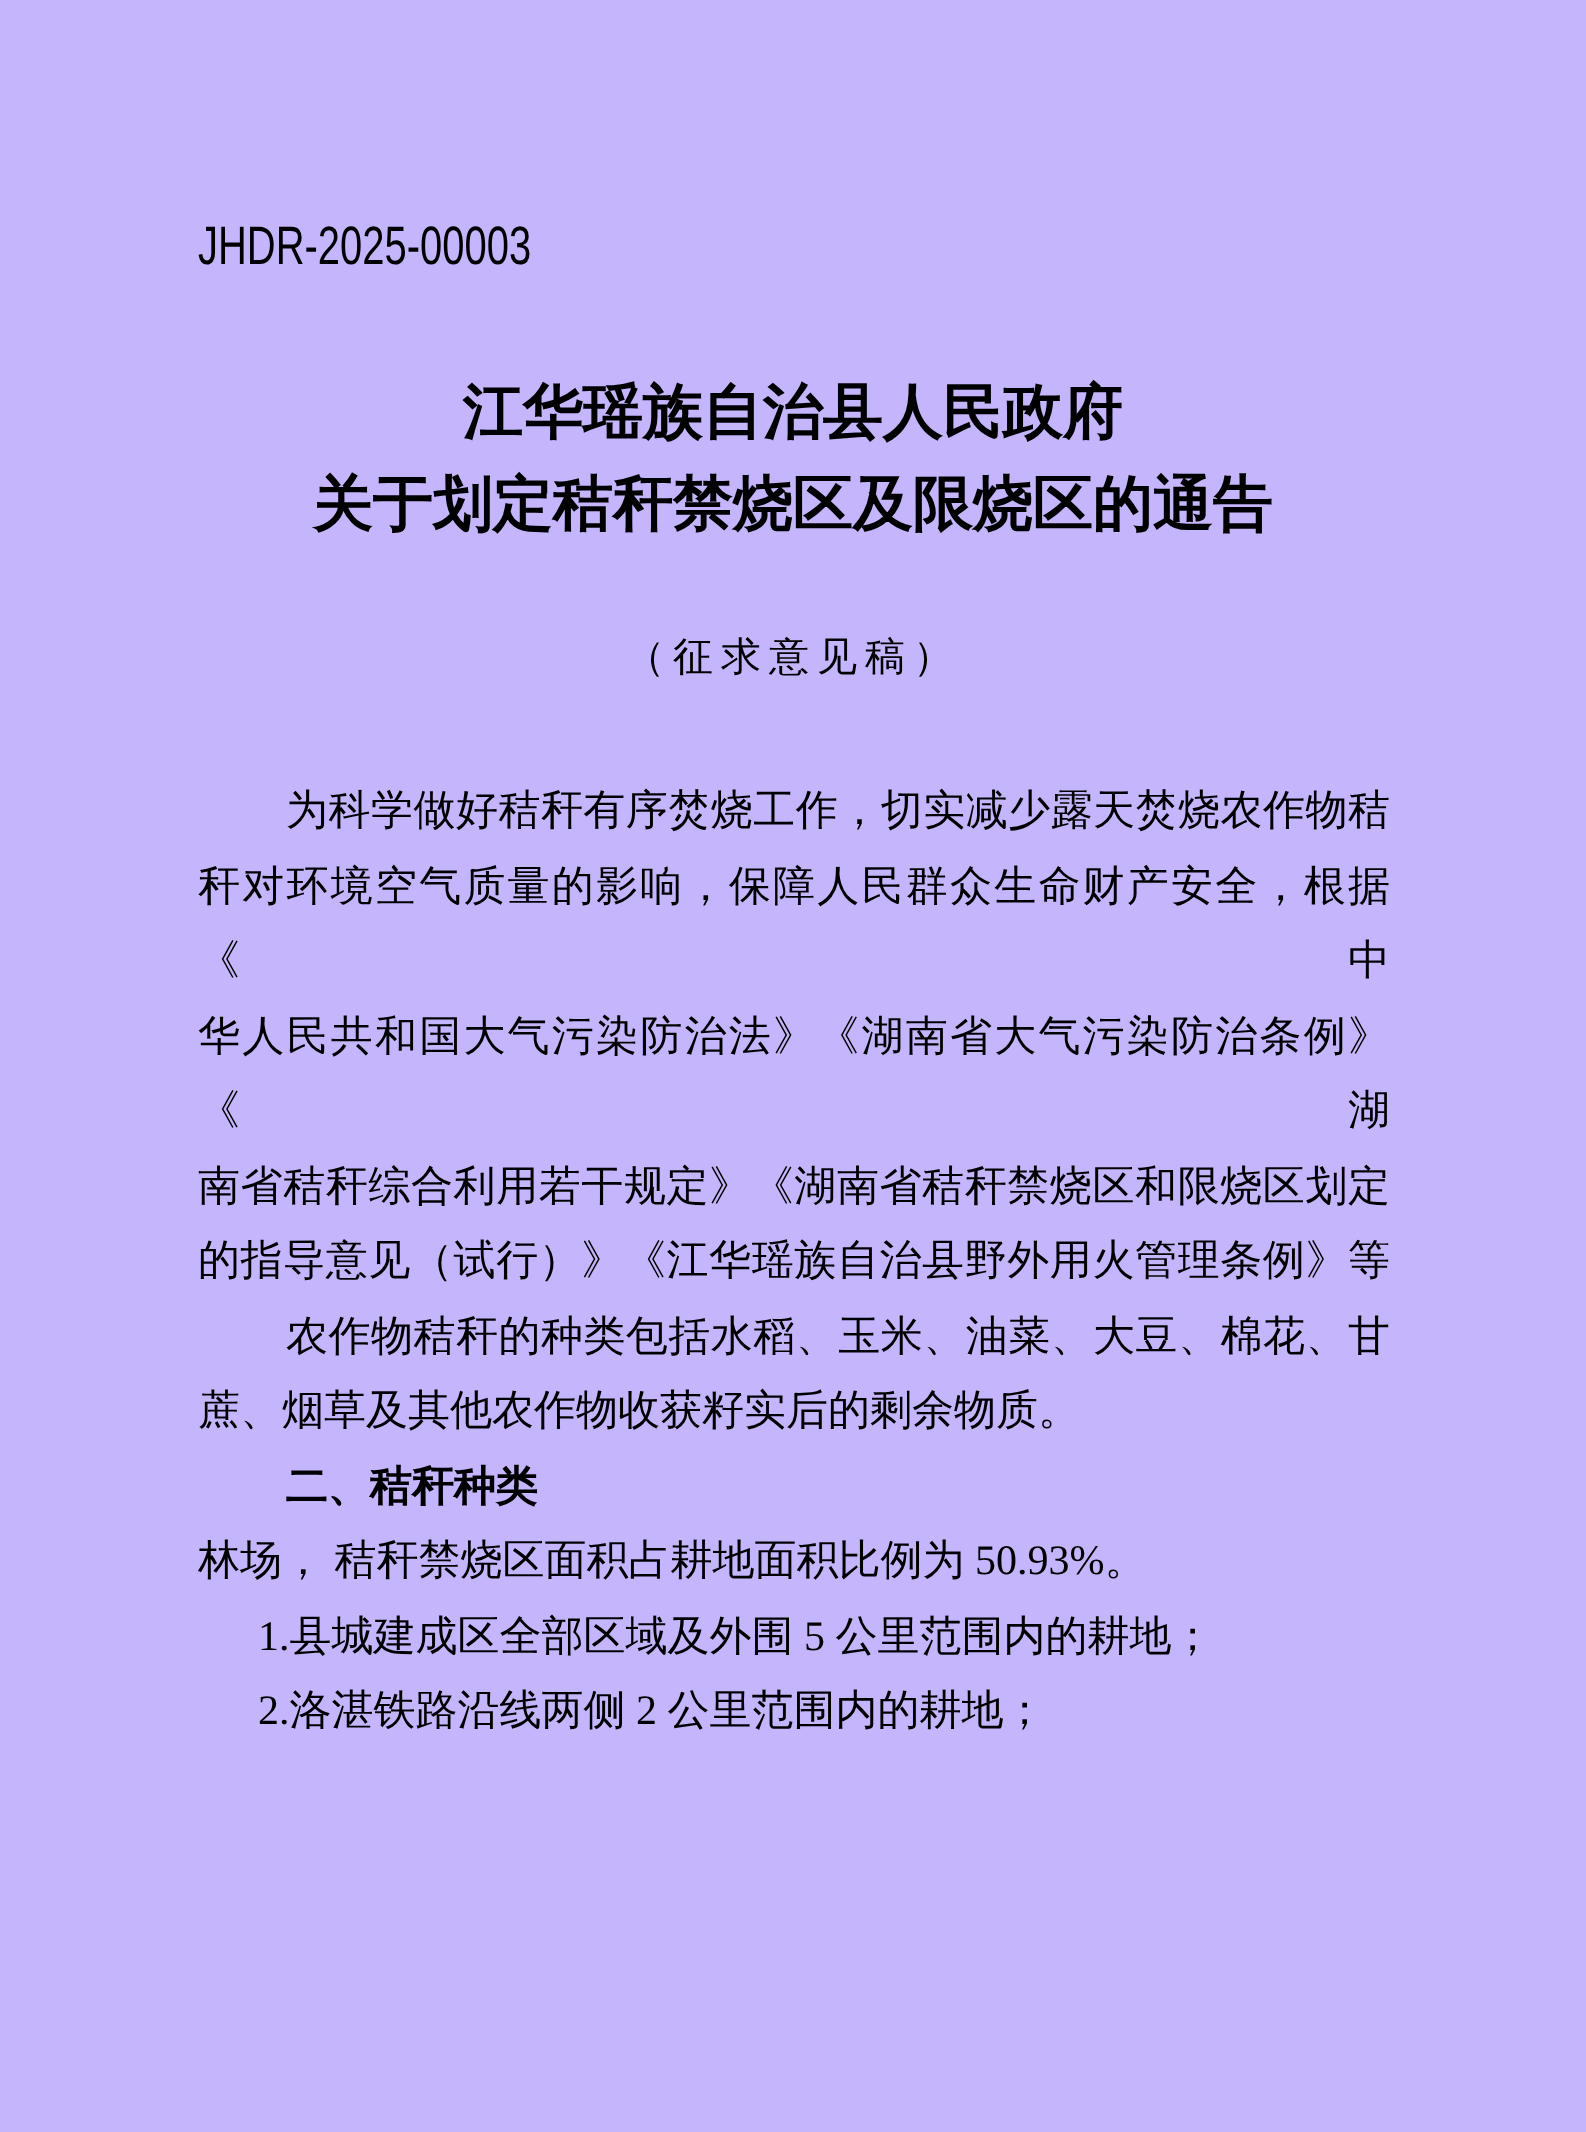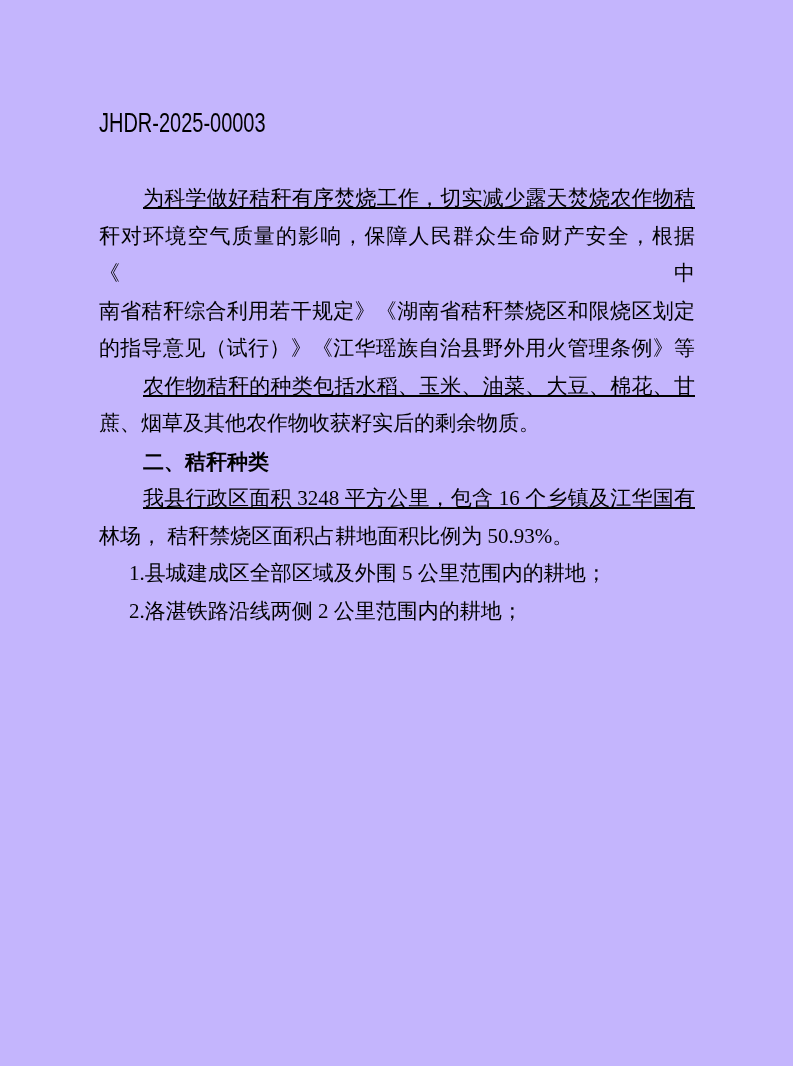--- a/index.html
+++ b/index.html
@@ -37,42 +37,47 @@
   .body-text {
     margin: 42px 98px 0 99px;
     width: 596px;
     font: 400 21px/37.5px "Liberation Serif", "DejaVu Serif", serif;
   }
   .line { min-height: 37.5px; }
   .line.fill {
     text-align: justify;
     text-align-last: justify;
   }
-  .line.first { text-indent: 44px; text-decoration: underline; }
+  .line.first { text-indent: 44px; }
   .line.heading {
     text-indent: 44px;
     font-family: "Liberation Sans", "DejaVu Sans", sans-serif;
     font-weight: 700;
   }
   .line.numbered { text-indent: 30px; }
 </style>
 </head>
 <body>
 
 <div class="page">
   <div class="doc-number">JHDR-2025-00003</div>
 
+  <h1 class="title">
+    <span class="title-line">江华瑶族自治县人民政府</span>
+    <span class="title-line">关于划定秸秆禁烧区及限烧区的通告</span>
+  </h1>
 
+  <div class="subtitle">（征求意见稿）</div>
 
   <div class="body-text" id="body-lines">
       <div class="line first fill">为科学做好秸秆有序焚烧工作，切实减少露天焚烧农作物秸</div>
       <div class="line flow fill">秆对环境空气质量的影响，保障人民群众生命财产安全，根据《中</div>
+      <div class="line flow fill">华人民共和国大气污染防治法》《湖南省大气污染防治条例》《湖</div>
       <div class="line flow fill">南省秸秆综合利用若干规定》《湖南省秸秆禁烧区和限烧区划定</div>
       <div class="line flow fill">的指导意见（试行）》《江华瑶族自治县野外用火管理条例》等</div>
       <div class="line first fill">农作物秸秆的种类包括水稻、玉米、油菜、大豆、棉花、甘</div>
       <div class="line flow">蔗、烟草及其他农作物收获籽实后的剩余物质。</div>
       <div class="line heading">二、秸秆种类</div>
-      <div class="line first fill">我县行政区面积 3248 平方公里，包含 16 个乡镇及江华国有</div>
       <div class="line flow">林场， 秸秆禁烧区面积占耕地面积比例为 50.93%。</div>
       <div class="line numbered">1.县城建成区全部区域及外围 5 公里范围内的耕地；</div>
       <div class="line numbered">2.洛湛铁路沿线两侧 2 公里范围内的耕地；</div>
     </div>
 </div>
 
 </body></html>

